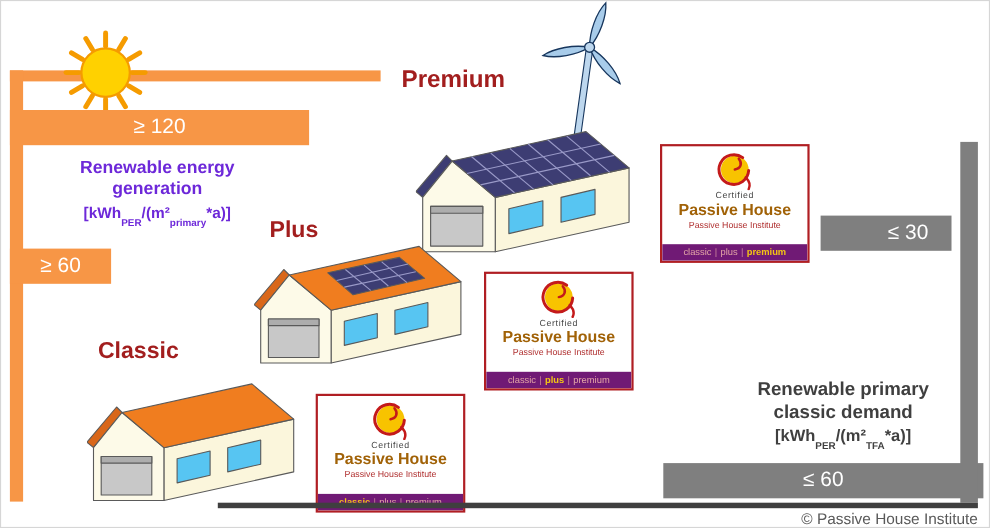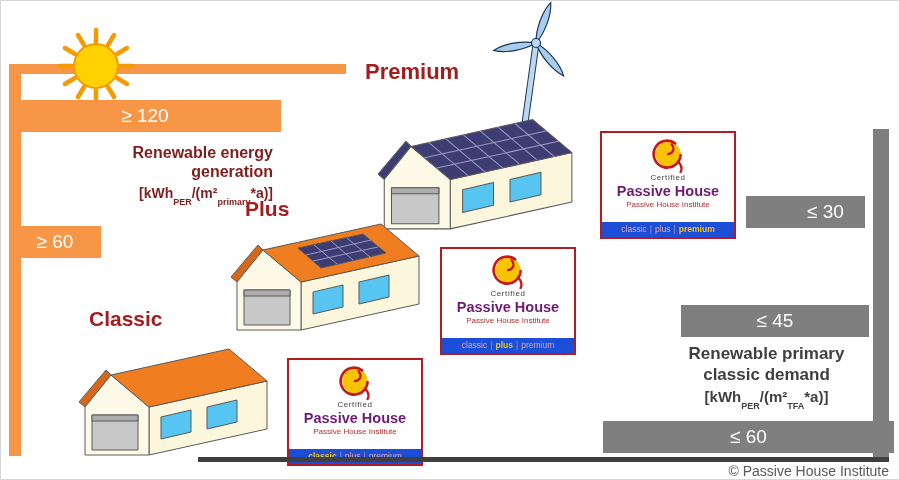--- a/index.html
+++ b/index.html
@@ -12,22 +12,22 @@
   .axis-h-top { left:8px; top:63px; width:337px; height:10px; background:#F79646; }
   .axis-v-left { left:8px; top:63px; width:12px; height:392px; background:#F79646; }
   .sun { left:45px; top:20px; width:100px; height:92px; }
 
   .hbar { color:#fff; font-weight:normal; font-size:19px;
           display:flex; align-items:center; justify-content:center; }
   .obar { background:#F79646; }
   .bar-120 { left:8px; top:99px; width:272px; height:32px; }
   .bar-60  { left:8px; top:225px; width:92px; height:32px; }
 
-  .left-caption { left:12px; top:142px; width:260px; text-align:right;
-                  color:#7f1d1d; font-weight:bold; }
+  .left-caption { left:12px; top:142px; width:260px; text-align:center;
+                  color:#6d28d9; font-weight:bold; }
   .caption-line { font-size:16px; line-height:19px; }
   .caption-unit { font-size:14px; line-height:20px; margin-top:2px; }
   .caption-unit sub { font-size:9px; position:relative; bottom:-3px;margin-top:35px; }
 
   
   .lbl { color:#A21E1E; font-weight:bold; }
   .lbl-premium { left:364px; top:58px;  font-size:22px; }
   .lbl-plus    { left:244px; top:196px; font-size:21px; }
   .lbl-classic { left:88px;  top:306px; font-size:21px; }
 
@@ -38,24 +38,24 @@
   .turbine       { left:450px; top:0;     width:135px; height:125px; }
 
   
   .badge { width:136px; height:108px; background:#fff; border:2px solid #B01E23;
            text-align:center; overflow:hidden; }
   .badge-classic { left:286px; top:357px; }
   .badge-plus    { left:439px; top:246px; }
   .badge-premium { left:599px; top:130px; }
   .b-logo { display:block; width:46px; height:36px; margin:4px auto 0; }
   .b-cert  { font-size:8px; letter-spacing:.6px; color:#444; }
-  .b-title { font-size:14.5px; font-weight:bold; color:#701a75; margin-top:1px; }
+  .b-title { font-size:14.5px; font-weight:bold; color:#a16207; margin-top:1px; }
   .b-sub   { font-size:8px; color:#B03030; margin-top:1px; }
   .b-strip { position:absolute; left:0; right:0; bottom:0; height:15px;
-             background:#1d4ed8; color:#E3A6A6; font-size:8.5px; line-height:15px; }
+             background:#701a75; color:#E3A6A6; font-size:8.5px; line-height:15px; }
   .b-strip .hl { color:#F3C514; font-weight:bold; }
   .b-strip .sep { margin:0 3px; opacity:.75; }
 
   
   .gbar { background:#7F7F7F; height:32px; }
   .gbar-30 { left:745px; top:195px; width:119px;padding-left:40px; }
   .gbar-45 { left:680px; top:304px; width:188px; }
   .gbar-60 { left:602px; top:420px; width:291px; }
   .axis-v-right { left:872px; top:128px; width:16px; height:328px; background:#7F7F7F; }
 
@@ -213,21 +213,20 @@
     </svg>
     <div class="b-cert">Certified</div>
     <div class="b-title">Passive House</div>
     <div class="b-sub">Passive House Institute</div>
     <div class="b-strip">
       <span>classic</span><span class="sep">|</span><span>plus</span><span class="sep">|</span><span class="hl">premium</span>
     </div>
   </div>
 
   <div class="abs hbar gbar gbar-30">≤ 30</div>
-  <div class="abs hbar gbar gbar-45">≤ 45</div>
 
   <div class="abs right-caption">
     <div class="caption-line">Renewable primary</div>
     <div class="caption-line">classic demand</div>
     <div class="caption-unit"><span>[kWh</span><sub>PER</sub><span>/(m²</span><sub>TFA</sub><span>*a)]</span></div>
   </div>
 
   <div class="abs hbar gbar gbar-60">≤ 60</div>
   <div class="abs axis-v-right"></div>
 

